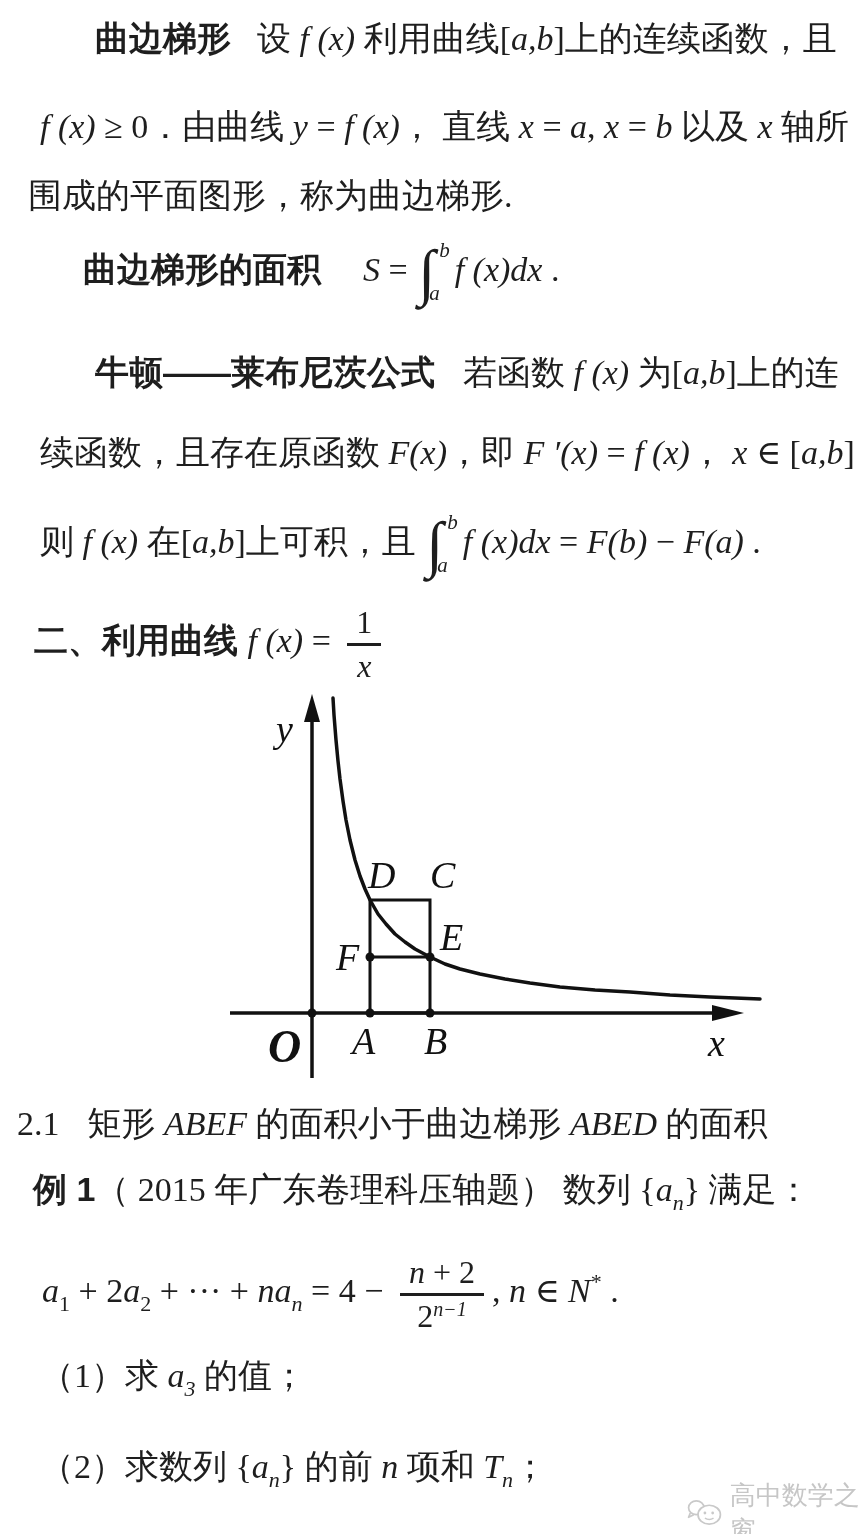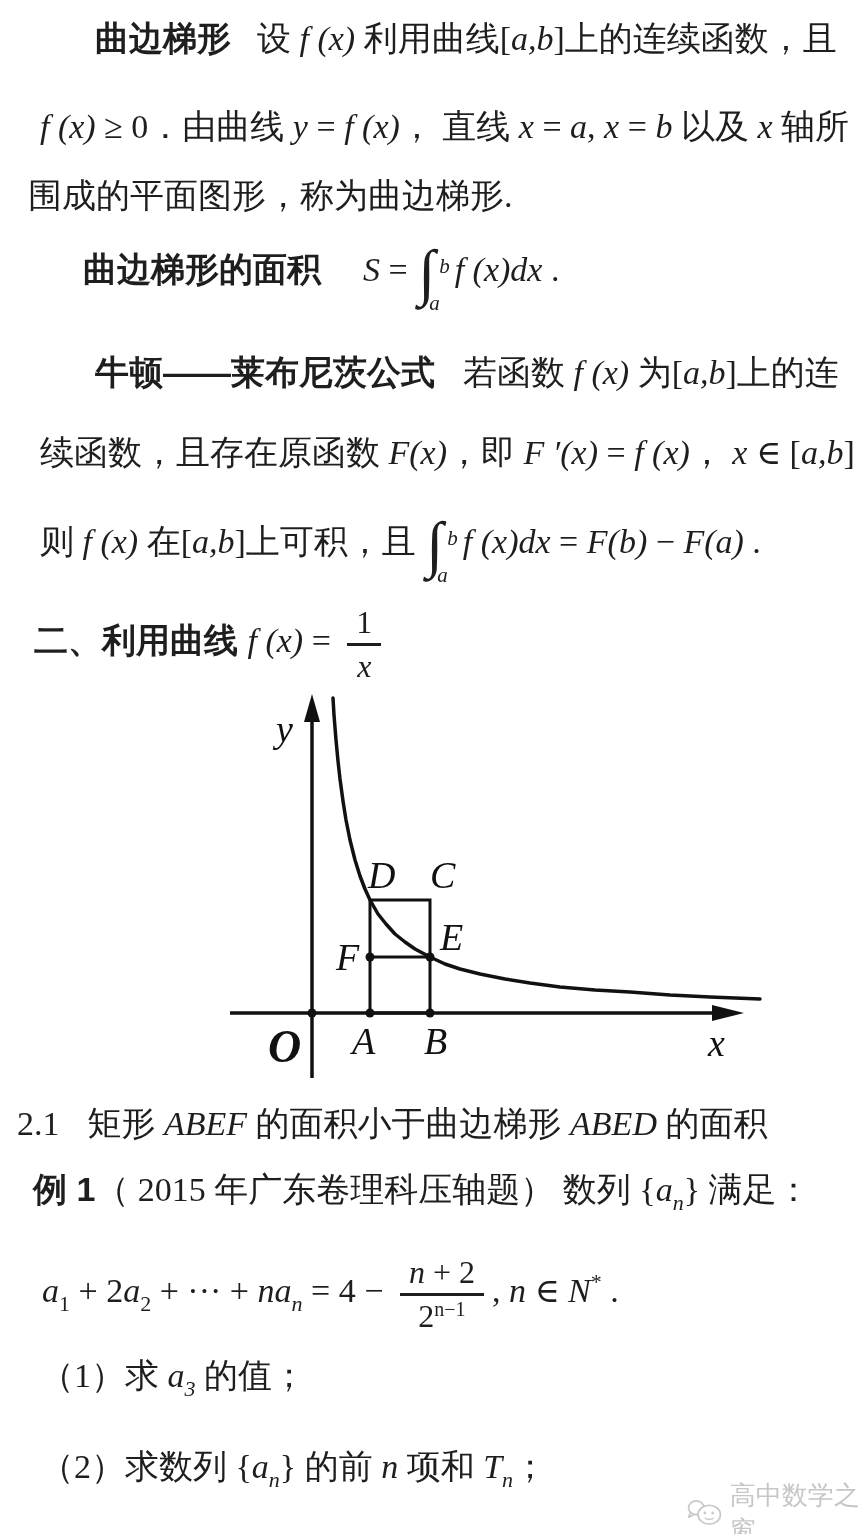--- a/index.html
+++ b/index.html
@@ -7,25 +7,25 @@
     width:864px;height:1534px;position:relative;background:#ffffff;
     font-family:"Liberation Serif","DejaVu Serif",serif;color:#1e1e1e;
     overflow:hidden;
   }
   .line{position:absolute;white-space:nowrap;font-size:34px;line-height:48px;}
   .t64{line-height:64px;}
   .t72{line-height:72px;}
   .t80{line-height:84px;}
   .s-r{font-family:"Liberation Serif","DejaVu Serif",serif;}
   .s-b{font-family:"Liberation Sans","DejaVu Sans",sans-serif;font-weight:700;}
-  .s-i{font-style:italic;font-family:"Liberation Serif","DejaVu Serif",serif;margin-top:16px;}
+  .s-i{font-style:italic;font-family:"Liberation Serif","DejaVu Serif",serif;}
   .s-m{font-family:"Liberation Serif","DejaVu Serif",serif;}
   .s-isub{font-style:italic;font-size:22px;vertical-align:-9px;}
   .s-msub{font-size:22px;vertical-align:-9px;}
-  .s-isup{font-size:20px;vertical-align:11px;text-align:center;}
+  .s-isup{font-style:italic;font-size:20px;vertical-align:11px;text-align:center;}
   .s-msup{font-size:22px;vertical-align:13px;}
   .sp{display:inline-block;height:1px;}
   .frac{display:inline-flex;flex-direction:column;align-items:center;vertical-align:middle;
         margin:0 8px;line-height:1.15;font-size:32px;}
   .frac .num{border-bottom:3px solid #1e1e1e;padding:0 9px 2px;}
   .frac .den{padding-top:2px;}
   .intwrap{display:inline-flex;vertical-align:middle;height:70px;margin:0 5px 0 2px;}
   .int-sign{font-size:62px;line-height:68px;font-style:italic;}
   .int-lims{display:inline-flex;flex-direction:column;justify-content:space-between;
             font-size:21px;line-height:1;padding:2px 0 4px;}

